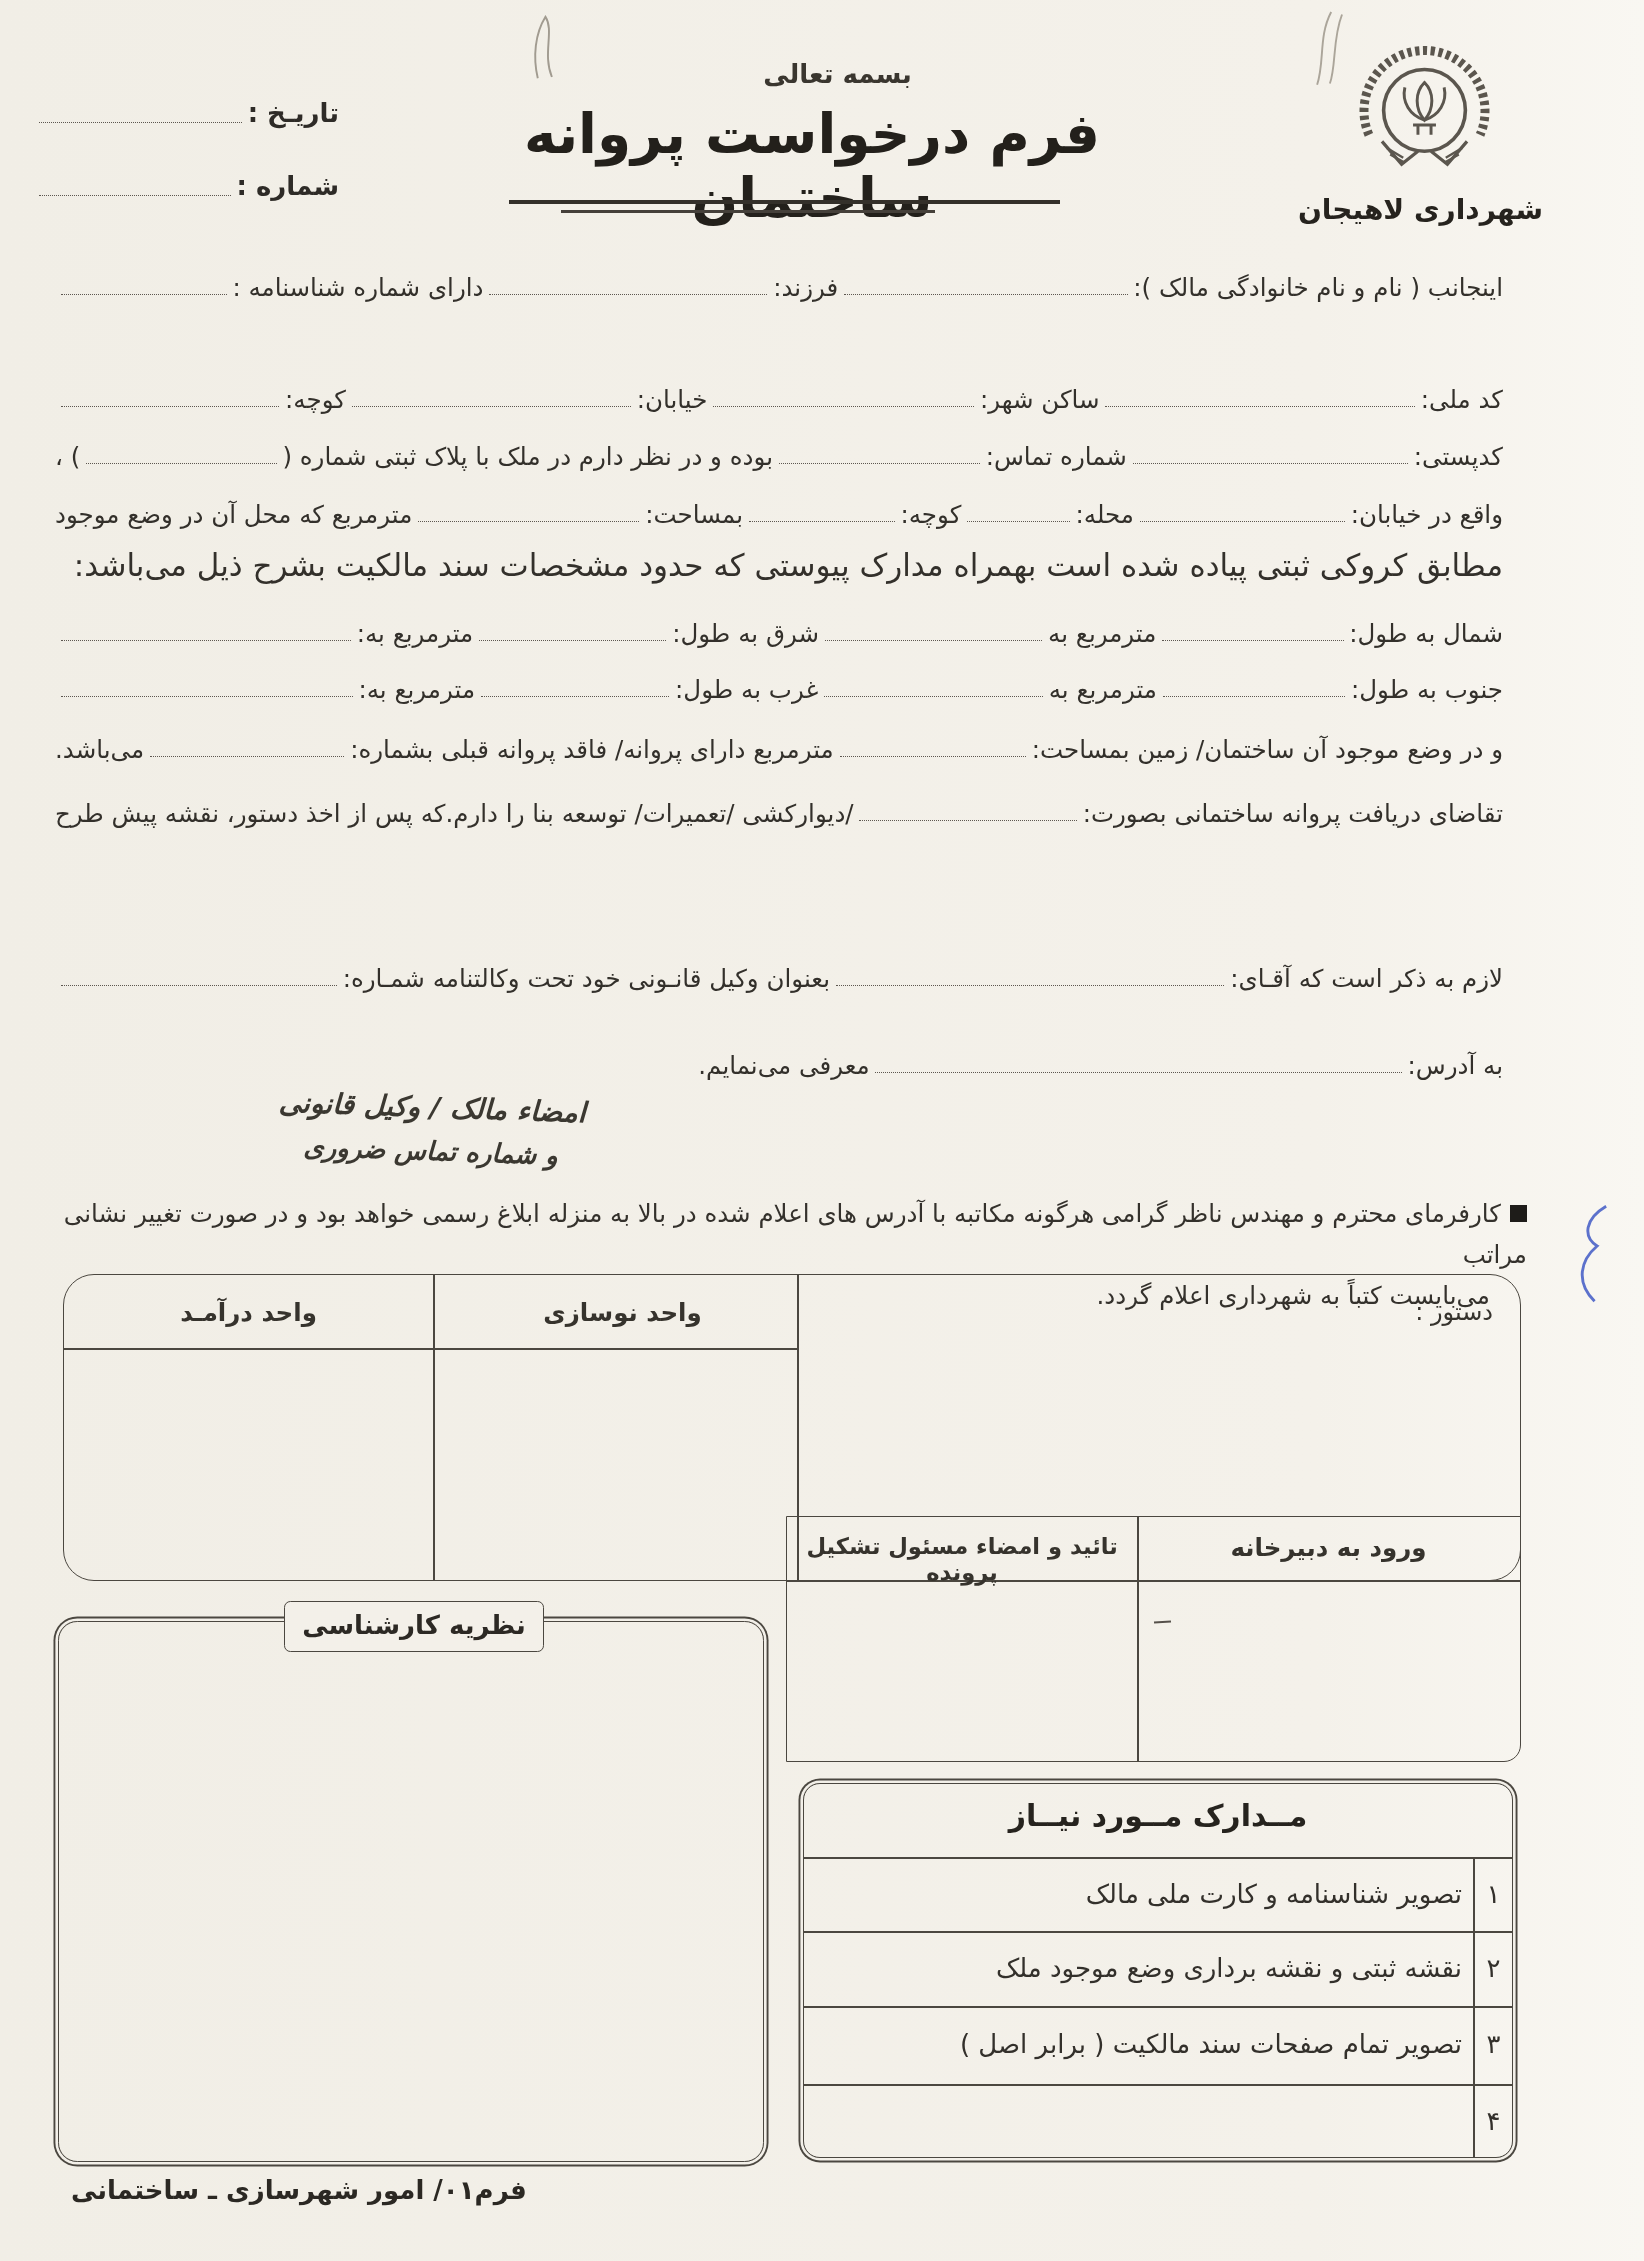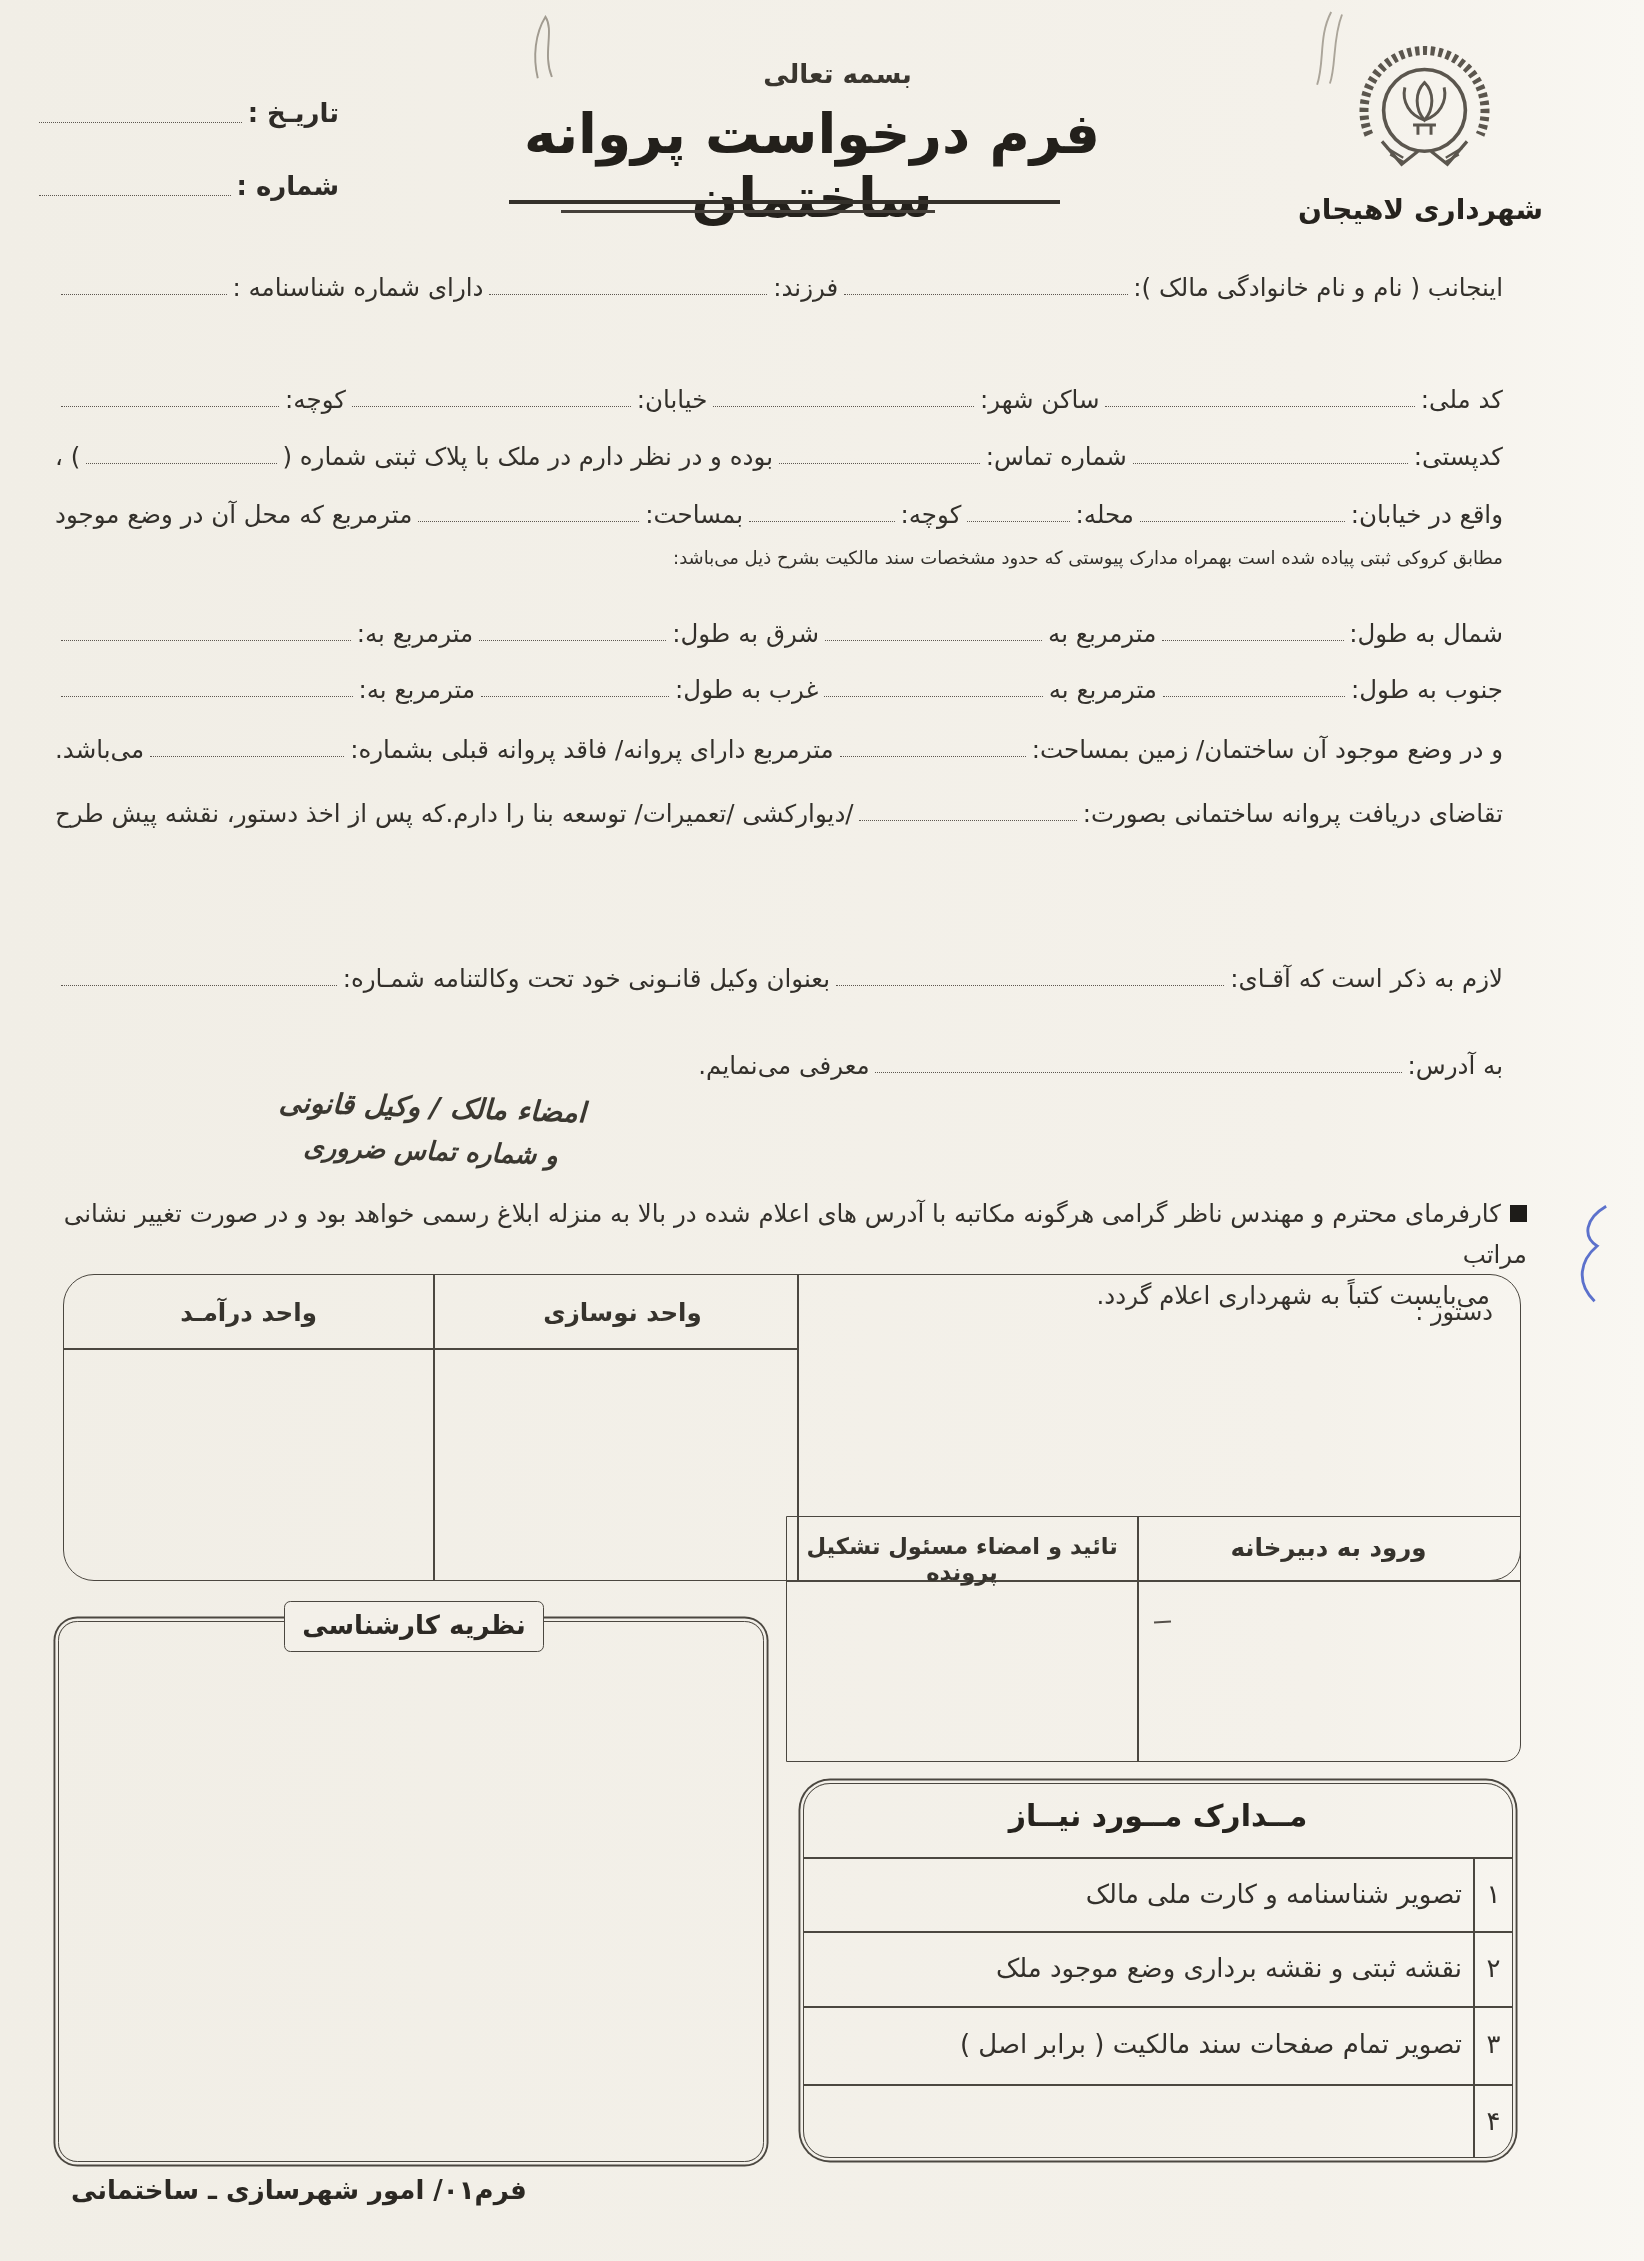--- a/index.html
+++ b/index.html
@@ -16,21 +16,21 @@
   .rule1{top:200px;left:510px;width:551px;height:3.9px;background:#34302a;}
   .rule2{top:210px;left:562px;width:374px;height:2.6px;background:#45403a;}
   .org-name{top:193px;left:1283px;width:277px;text-align:center;font-size:28px;font-weight:bold;color:#26231e;}
   .meta-row{display:flex;align-items:flex-end;left:34px;width:306px;height:34px;font-size:26px;font-weight:bold;}
   .meta-row .dots{margin-bottom:6.4px;}
   
   .line{left:56px;width:1448px;height:35px;display:flex;align-items:flex-end;font-size:24.5px;color:#33302b;}
   .lbl{white-space:nowrap;line-height:1.15;}
   .dots{flex-grow:1;border-bottom:1.9px dotted #5d5750;margin:0 5.8px 7px 5.8px;}
   .spacer{flex-grow:1;}
-  .para{left:56px;width:1448px;font-size:18px;color:#33302b;text-align:right;}
+  .para{left:56px;width:1448px;font-size:31px;color:#33302b;text-align:right;}
   
   .sig{top:1091px;left:239px;width:387px;text-align:center;transform:rotate(2deg);color:#3b3831;}
   .sig .s1{font-size:28px;font-weight:bold;font-style:italic;}
   .sig .s2{font-size:26px;font-weight:bold;font-style:italic;margin-top:11.6px;}
   
   .note{top:1193px;left:61px;width:1467px;font-size:24.5px;line-height:41px;text-align:right;color:#34312c;}
   .note .sq{display:inline-block;width:17px;height:17px;background:#1e1c19;margin-left:9px;}
   .note .l2{padding-right:37px;}
   
   .box{border:1.9px solid #4b4740;}
@@ -40,21 +40,21 @@
   .cell-label{position:absolute;text-align:center;font-size:24.5px;font-weight:bold;color:#36332d;}
   .order-label{position:absolute;font-size:24px;color:#36332d;}
   .t2{left:787px;top:1516px;width:733px;height:244px;border-radius:0 0 17px 0;}
   .t2 .v{position:absolute;top:0;bottom:0;left:350px;width:1.9px;background:#4b4740;}
   .t2 .hline{position:absolute;top:63px;left:0;width:100%;height:1.9px;background:#4b4740;}
   .dash-mark{position:absolute;left:367px;top:104px;width:17px;border-top:2.6px solid #55504a;transform:rotate(-4deg);}
   .dbl{box-shadow:0 0 0 2.6px #f3f0e9,0 0 0 4.5px #4b4740;}
   .expert{left:59px;top:1621px;width:704px;height:539px;border-radius:19.3px;}
   .badge{left:285px;top:1601px;width:258px;height:49px;background:#f3f0e9;border:1.9px solid #4b4740;border-radius:6.4px;
          text-align:center;font-size:26px;font-weight:bold;line-height:46px;color:#2c2924;}
-  .docs{left:804px;top:1783px;width:708px;height:373px;border-radius:27px;}
+  .docs{left:804px;top:1783px;width:708px;height:373px;border-radius:17px;}
   .docs .title{position:absolute;top:14px;left:0;width:100%;text-align:center;font-size:30px;font-weight:bold;color:#262era;color:#26231e;}
   .docs .hline{position:absolute;left:0;width:100%;height:1.9px;background:#4b4740;}
   .docs .numline{position:absolute;left:669px;top:73px;bottom:0;width:1.9px;background:#4b4740;}
   .doc-row{position:absolute;right:50px;left:17px;font-size:26px;text-align:right;color:#33302b;}
   .doc-num{position:absolute;left:671px;width:37px;text-align:center;font-size:26px;color:#33302b;}
   
   .footer{top:2175px;left:72px;width:580px;font-size:26px;font-weight:bold;text-align:left;direction:rtl;color:#2b2823;}
   svg{display:block;}
 </style>
 </head>

